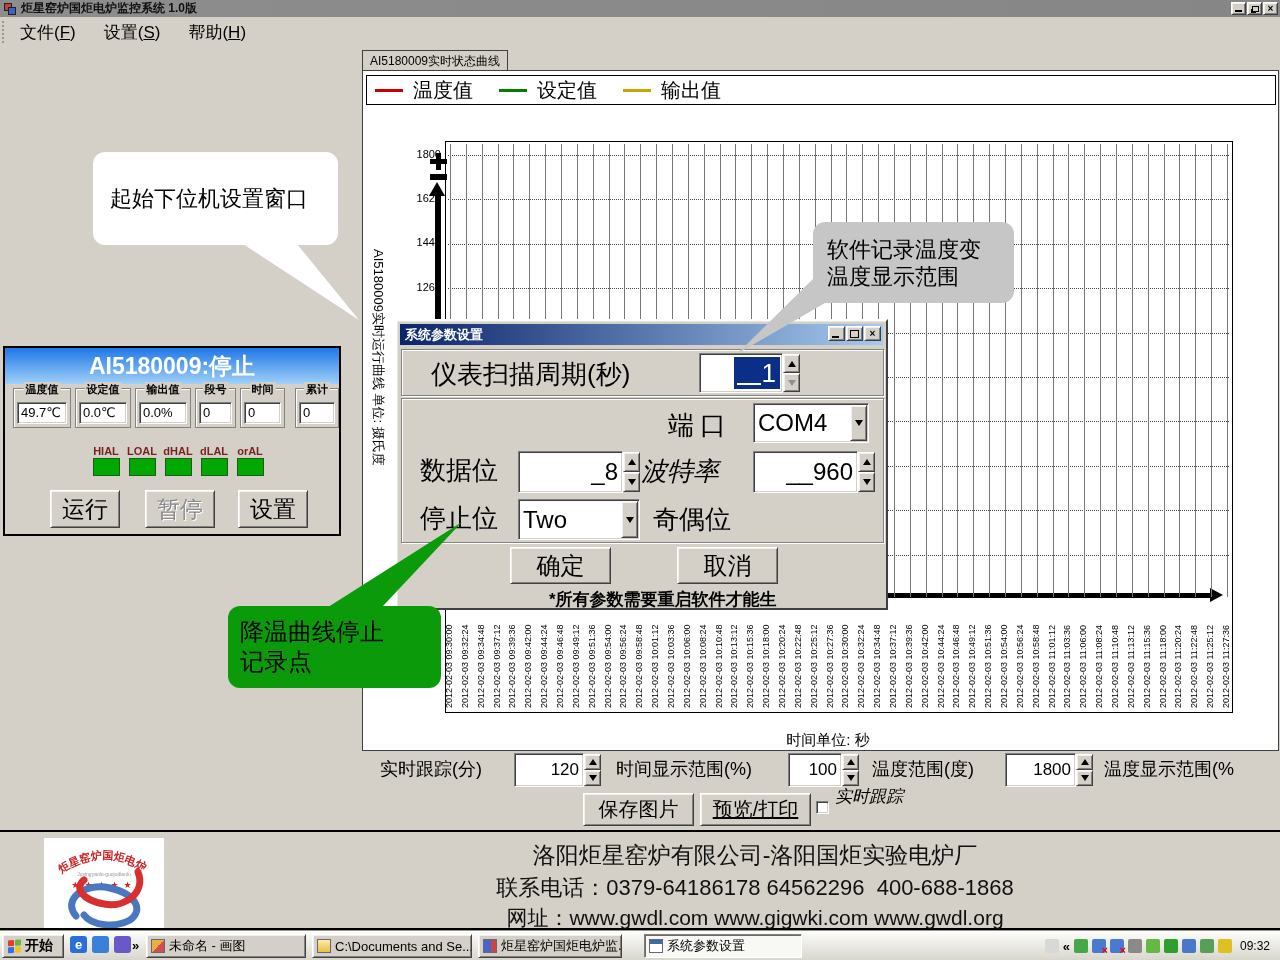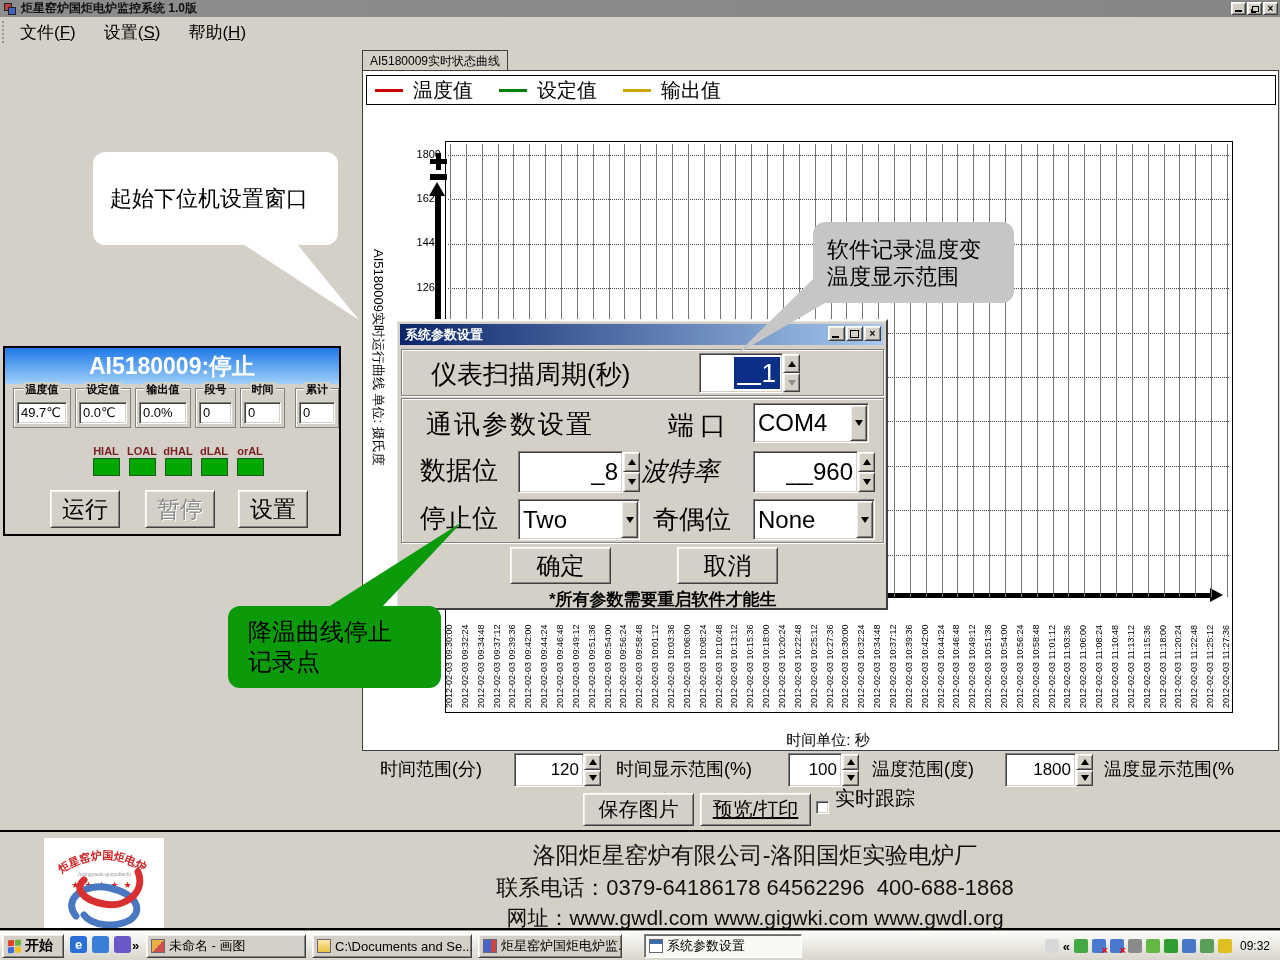--- a/index.html
+++ b/index.html
@@ -71,26 +71,26 @@
 .alarmlabel{position:absolute;top:97px;width:38px;text-align:center;font-size:11px;font-weight:bold;color:#7a1f1f;}
 .alarmbox{position:absolute;top:110px;width:27px;height:18px;border:1px solid #1a5c1a;}
 .pbtn{position:absolute;top:142px;width:70px;height:38px;font-size:23px;display:flex;align-items:center;justify-content:center;}
 .pbtn.disabled{color:#8a8a8a;text-shadow:1px 1px 0 #fff;}
 
 .ctl-label{position:absolute;top:757px;font-size:18px;color:#000;white-space:nowrap;}
 .ctl-spin{top:753px;height:34px;}
 .ctl-spin .ed{font-size:17px;}
 #save-btn,#print-btn{position:absolute;top:793px;width:111px;height:33px;font-size:20px;display:flex;align-items:center;justify-content:center;}
 #track-box{position:absolute;left:816px;top:801px;width:13px;height:13px;}
-#track-label{position:absolute;left:835px;top:785px;font-size:20px;}
+#track-label{position:absolute;left:835px;top:785px;font-size:17px;font-style:italic;}
 
 .bubble{position:absolute;border-radius:12px;z-index:80;}
 #bubble-white{left:93px;top:152px;width:245px;height:93px;background:#fff;display:flex;align-items:center;padding-left:17px;font-size:22px;}
 #bubble-gray{left:813px;top:222px;width:201px;height:81px;display:flex;flex-direction:column;justify-content:center;padding-left:14px;font-size:22px;line-height:27px;}
-#bubble-green{left:228px;top:606px;width:213px;height:82px;display:flex;flex-direction:column;justify-content:center;padding-left:20px;font-size:24px;line-height:30px;color:#000;}
+#bubble-green{left:228px;top:606px;width:213px;height:82px;display:flex;flex-direction:column;justify-content:center;padding-left:12px;font-size:24px;line-height:30px;color:#000;}
 .tail{position:absolute;z-index:79;}
 
 #footer{left:0;top:830px;width:1280px;height:100px;background:#d4d0c8;border-top:2px solid #000;border-bottom:2px solid #000;z-index:4;}
 #logo{position:absolute;left:44px;top:6px;width:120px;height:90px;background:#fff;}
 .f-line{position:absolute;left:330px;width:850px;text-align:center;color:#101010;white-space:pre;}
 
 #taskbar{left:0;top:930px;width:1280px;height:30px;background:linear-gradient(#fdfdfb,#d8d6cc);border-top:1px solid #9a988e;z-index:90;}
 #start-btn{position:absolute;left:2px;top:3px;width:62px;height:24px;display:flex;align-items:center;font-size:14px;font-weight:bold;padding-left:4px;}
 #flag{width:14px;height:14px;display:grid;grid-template-columns:7px 7px;margin-right:4px;transform:skewY(-4deg);}
 #flag i{display:block;width:6px;height:6px;margin:0.5px;border-radius:1px;}
@@ -287,21 +287,21 @@
       </div>
 
     <div class="ann" style="left:67px;top:88px;width:17px;height:5px;"></div>
     <div class="ann" style="left:73px;top:82px;width:5px;height:17px;"></div>
     <div class="ann" style="left:67px;top:103px;width:17px;height:6px;"></div>
     <div id="ann-tri"></div>
     <div class="ann" style="left:72px;top:124px;width:6px;height:200px;"></div>
     <div class="abs" id="time-note">时间单位: 秒</div>
   </div>
 
-  <div class="ctl-label" style="left:380px;">时间范围(分)</div>
+  <div class="ctl-label" style="left:380px;">实时跟踪(分)</div>
   <div class="spin ctl-spin abs" style="left:514px;width:87px;">
     <div class="ed edit">
         <span class="v">120</span>
       </div>
     <div class="spin-col">
         <div class="sb btn">
           <i class="tri-u"></i>
         </div>
         <div class="sb btn">
           <i class="tri-d"></i>
@@ -417,21 +417,20 @@
       <div class="spin-col">
           <div class="sb btn">
             <i class="tri-u"></i>
           </div>
           <div class="sb btn">
             <i class="tri-d dis"></i>
           </div>
         </div>
     </div>
     <div class="abs etched" style="left:4px;top:77px;width:483px;height:145px;"></div>
-    <div class="dlg-label" style="left:29px;top:86px;letter-spacing:2px;">通讯参数设置</div>
     <div class="dlg-label" style="left:271px;top:87px;letter-spacing:6px;">端口</div>
     <div class="combo abs" style="left:356px;top:82px;width:116px;height:40px;">
       <div class="ed edit">
           <span>COM4</span>
         </div>
       <div class="cb btn">
           <i class="tri-d" style="border-left-width:4px;border-right-width:4px;"></i>
         </div>
     </div>
     <div class="dlg-label" style="left:23px;top:132px;">数据位</div>
@@ -465,28 +464,20 @@
     <div class="dlg-label" style="left:23px;top:180px;">停止位</div>
     <div class="combo abs" style="left:121px;top:178px;width:122px;height:41px;">
       <div class="ed edit">
           <span>Two</span>
         </div>
       <div class="cb btn">
           <i class="tri-d" style="border-left-width:4px;border-right-width:4px;"></i>
         </div>
     </div>
     <div class="dlg-label" style="left:256px;top:181px;">奇偶位</div>
-    <div class="combo abs" style="left:356px;top:178px;width:122px;height:41px;">
-      <div class="ed edit">
-          <span>None</span>
-        </div>
-      <div class="cb btn">
-          <i class="tri-d" style="border-left-width:4px;border-right-width:4px;"></i>
-        </div>
-    </div>
     <div class="dlg-btn btn" style="left:113px;top:226px;width:101px;height:37px;">确定</div>
     <div class="dlg-btn btn" style="left:280px;top:226px;width:101px;height:37px;">取消</div>
     <div id="dlg-warning">*所有参数需要重启软件才能生</div>
   </div>
 
   <svg class="tail" width="125" height="80" style="left:240px;top:243px;">
       <polygon points="3,1 57,1 119,77" fill="#ffffff"></polygon>
     </svg>
   <div class="bubble" id="bubble-white">
       <span>起始下位机设置窗口</span>

